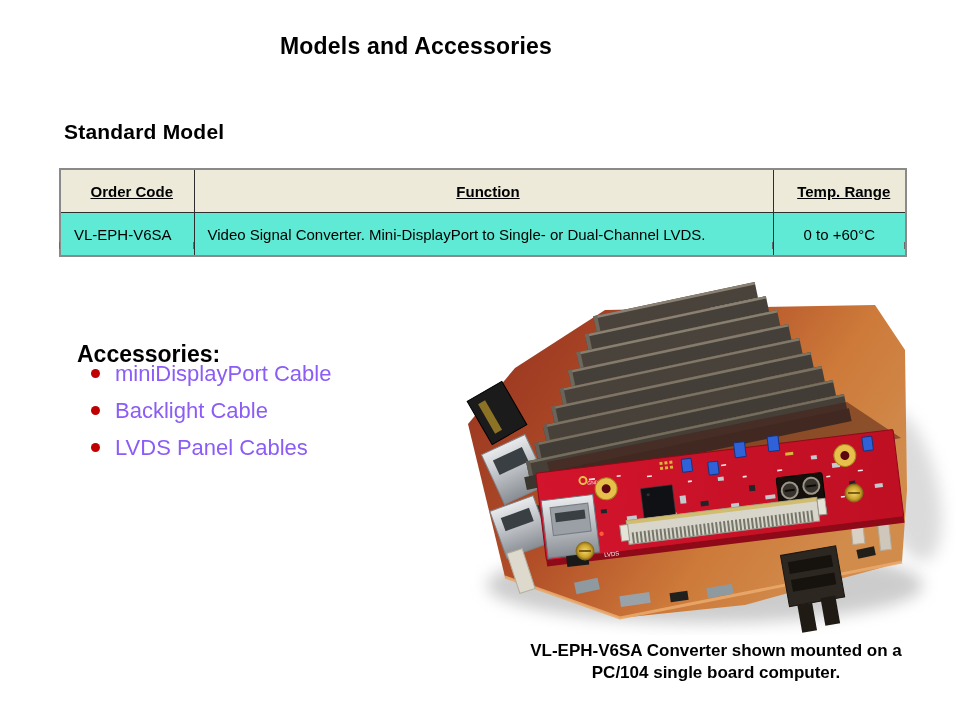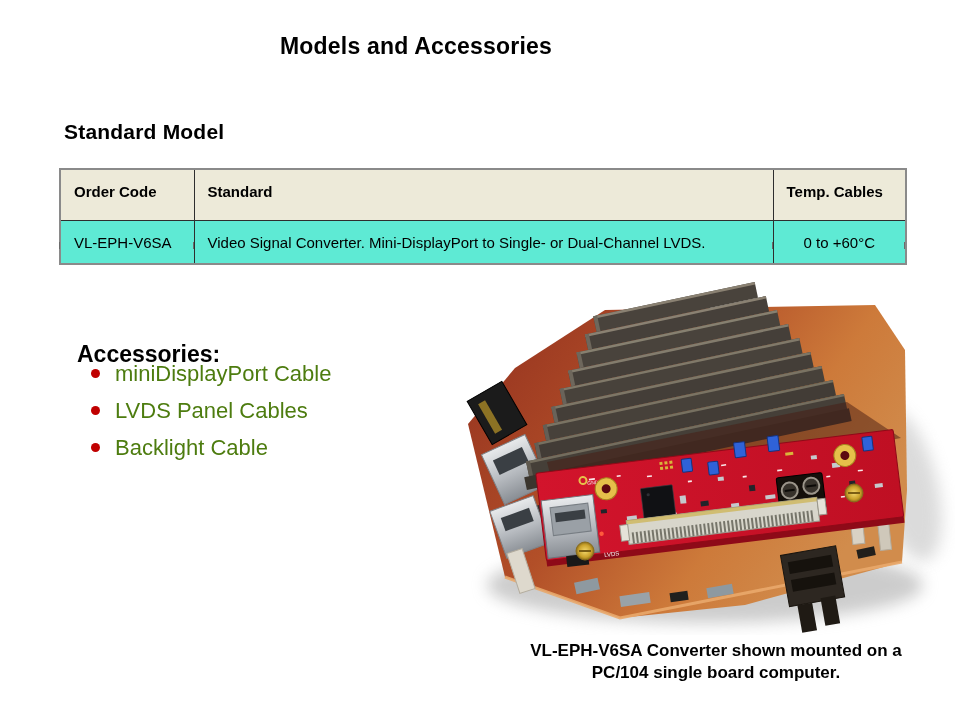--- a/index.html
+++ b/index.html
@@ -24,36 +24,36 @@
   table.model-table{
     position:absolute;top:168px;left:59px;
     border-collapse:collapse;table-layout:fixed;width:846px;
     border:2px solid #8a8a8a;
   }
   .model-table th,.model-table td{
     border:1px solid #2e2e2e;overflow:hidden;white-space:nowrap;
   }
   .model-table th{
     background:var(--table-header-bg);height:42px;
-    font-size:15px;font-weight:bold;text-align:left;padding:0 4px 8px 13px;
+    font-size:15px;font-weight:bold;text-align:center;padding:0 4px 0 13px;text-decoration:underline;
   }
   .model-table td{
     background:#5eead4;height:26px;font-size:15px;padding:0 4px 0 13px;
   }
   .model-table td.center{text-align:center;padding:8px;}
   .table-stub{position:absolute;top:242px;left:59px;width:846px;height:7px;}
   .table-stub .vline{position:absolute;top:0;width:1px;height:7px;background:#6b6b6b;}
   .accessories-heading{
     position:absolute;top:319px;left:77px;
     font-size:23px;font-weight:bold;margin-top:22px;
   }
   .accessories-list{position:absolute;top:355px;left:88px;}
   .accessory-item{
     position:relative;padding-left:27px;height:37px;line-height:37px;
-    font-size:22px;color:#4d7c0f;
+    font-size:22px;color:#8b5cf6;
   }
   .accessory-item .dot{
     position:absolute;left:3px;top:14px;width:9px;height:9px;border-radius:50%;
     background:var(--bullet);
   }
   .figure-photo{position:absolute;left:455px;top:250px;}
   .figure-caption{
     position:absolute;left:471px;top:640px;width:490px;
     text-align:center;font-weight:bold;font-size:17px;line-height:22px;
   }
@@ -67,22 +67,22 @@
 
 <table class="model-table">
   <colgroup>
       <col style="width:134px">
       <col style="width:579px">
       <col style="width:133px">
     </colgroup>
   <thead>
     <tr>
       <th>Order Code</th>
-      <th>Standard</th>
-      <th>Temp. Cables</th>
+      <th>Function</th>
+      <th>Temp. Range</th>
     </tr>
   </thead>
   <tbody>
     <tr>
       <td>VL-EPH-V6SA</td>
       <td>Video Signal Converter.  Mini-DisplayPort to Single- or Dual-Channel LVDS.</td>
       <td class="center">0 to +60°C</td>
     </tr>
   </tbody>
 </table>
@@ -94,25 +94,25 @@
 </div>
 
 <div class="accessories-heading">Accessories:</div>
 <div class="accessories-list">
   <div class="accessory-item">
     <span class="dot"></span>
     <span>miniDisplayPort Cable</span>
   </div>
   <div class="accessory-item">
     <span class="dot"></span>
-    <span>LVDS Panel Cables</span>
+    <span>Backlight Cable</span>
   </div>
   <div class="accessory-item">
     <span class="dot"></span>
-    <span>Backlight Cable</span>
+    <span>LVDS Panel Cables</span>
   </div>
 </div>
 
 <svg class="figure-photo" width="500" height="385" viewBox="0 0 500 385">
   <defs>
     <filter id="soft" x="-40%" y="-40%" width="180%" height="180%">
         <feGaussianBlur stdDeviation="8"></feGaussianBlur>
       </filter>
     <linearGradient id="boardGrad" x1="0" y1="0" x2="1" y2="0.5">
       <stop offset="0" stop-color="#93301f"></stop>

